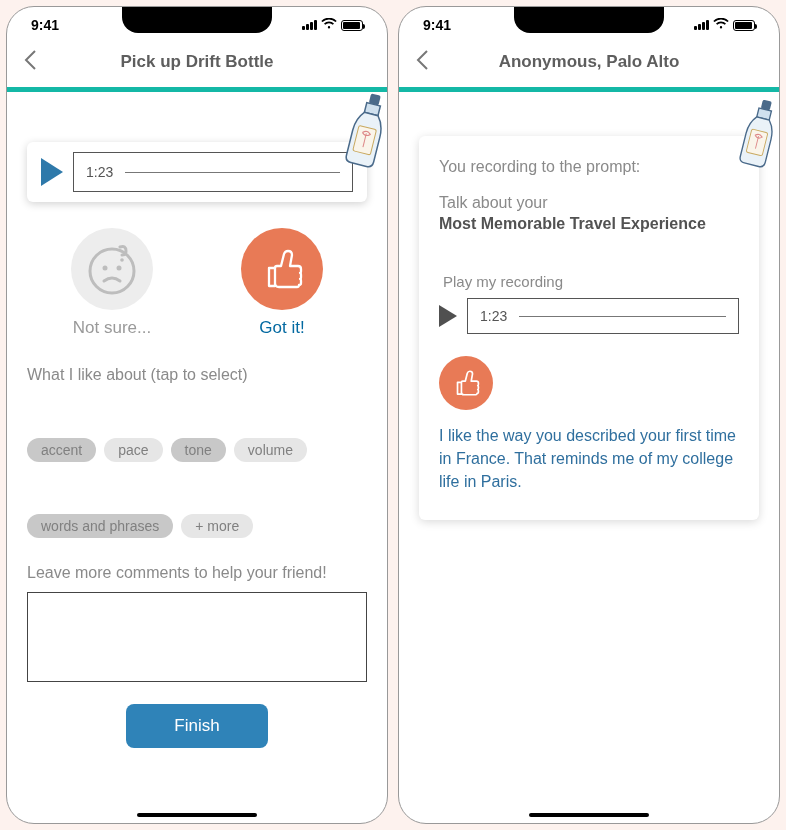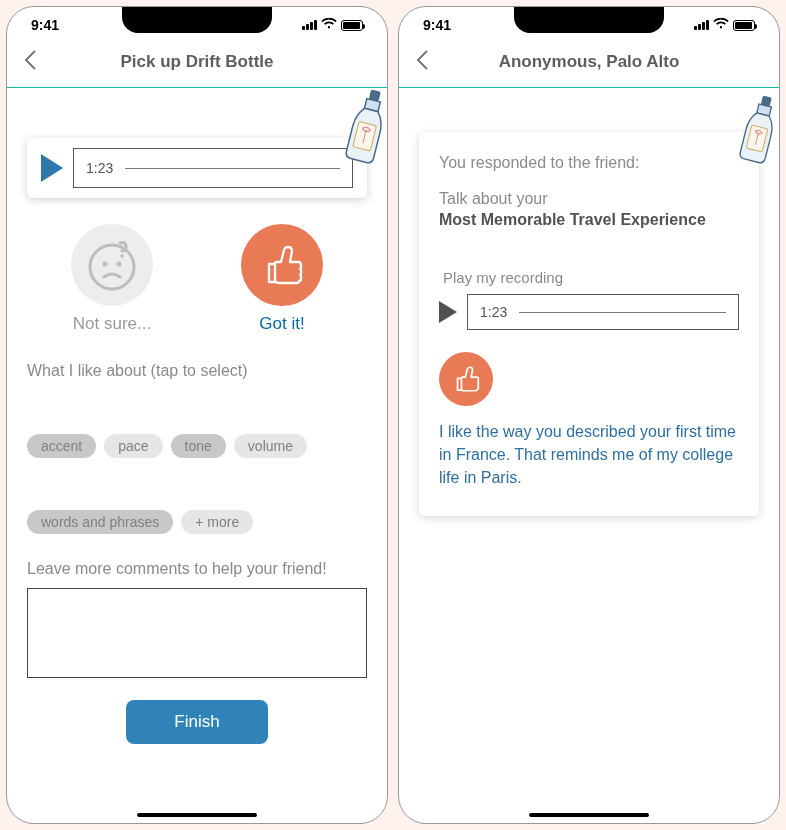--- a/index.html
+++ b/index.html
@@ -55,21 +55,21 @@
   }
   .battery::after{
     content:""; position:absolute; right:-3px; top:3px;
     width:2px; height:5px; background:#000; border-radius:0 2px 2px 0;
   }
   .battery-fill{ position:absolute; left:1px; top:1px; bottom:1px; width:17px; background:#000; border-radius:1px;}
   .header {
     display: flex;
     align-items: center;
     padding: 10px 16px 12px;
-    border-bottom: 1px solid #14b8a6;
+    border-bottom: 5px solid #14b8a6;
     position: relative;
   }
   .back-btn { width: 24px; cursor:pointer; }
   .header-title {
     flex: 1;
     text-align: center;
     font-weight: 700;
     font-size: 17px;
     color: #5e5e5e;
     padding-right: 24px;
@@ -291,21 +291,21 @@
           <rect x="15" y="14" width="14" height="10" fill="#cfe0ee" stroke="#4a6a8a" stroke-width="1.5"></rect>
           <path d="M15 24 Q8 32 8 44 L8 70 Q8 76 14 76 L30 76 Q36 76 36 70 L36 44 Q36 32 29 24 Z" fill="#eaf2f8" stroke="#4a6a8a" stroke-width="1.5"></path>
           <rect x="13" y="38" width="18" height="26" rx="2" fill="#faf5ea" stroke="#c9a95f" stroke-width="1"></rect>
           <path d="M18 44 Q22 40 26 44 Q22 48 18 44" fill="none" stroke="#d88" stroke-width="1.2"></path>
           <line x1="22" y1="44" x2="22" y2="58" stroke="#d88" stroke-width="1"></line>
         </g>
       </svg>
     </div>
 
     <div class="card">
-      <div class="text-grey">You responded to the friend:</div>
+      <div class="text-grey">You recording to the prompt:</div>
       <div class="text-grey" style="margin-top:18px;">Talk about your</div>
       <div class="prompt-intro-strong">Most Memorable Travel Experience</div>
 
       <div class="play-label">Play my recording</div>
       <div class="player-row">
         <div class="play-triangle small"></div>
         <div class="timeline-box sm">
           <span>1:23</span>
           <div class="timeline-line"></div>
         </div>

